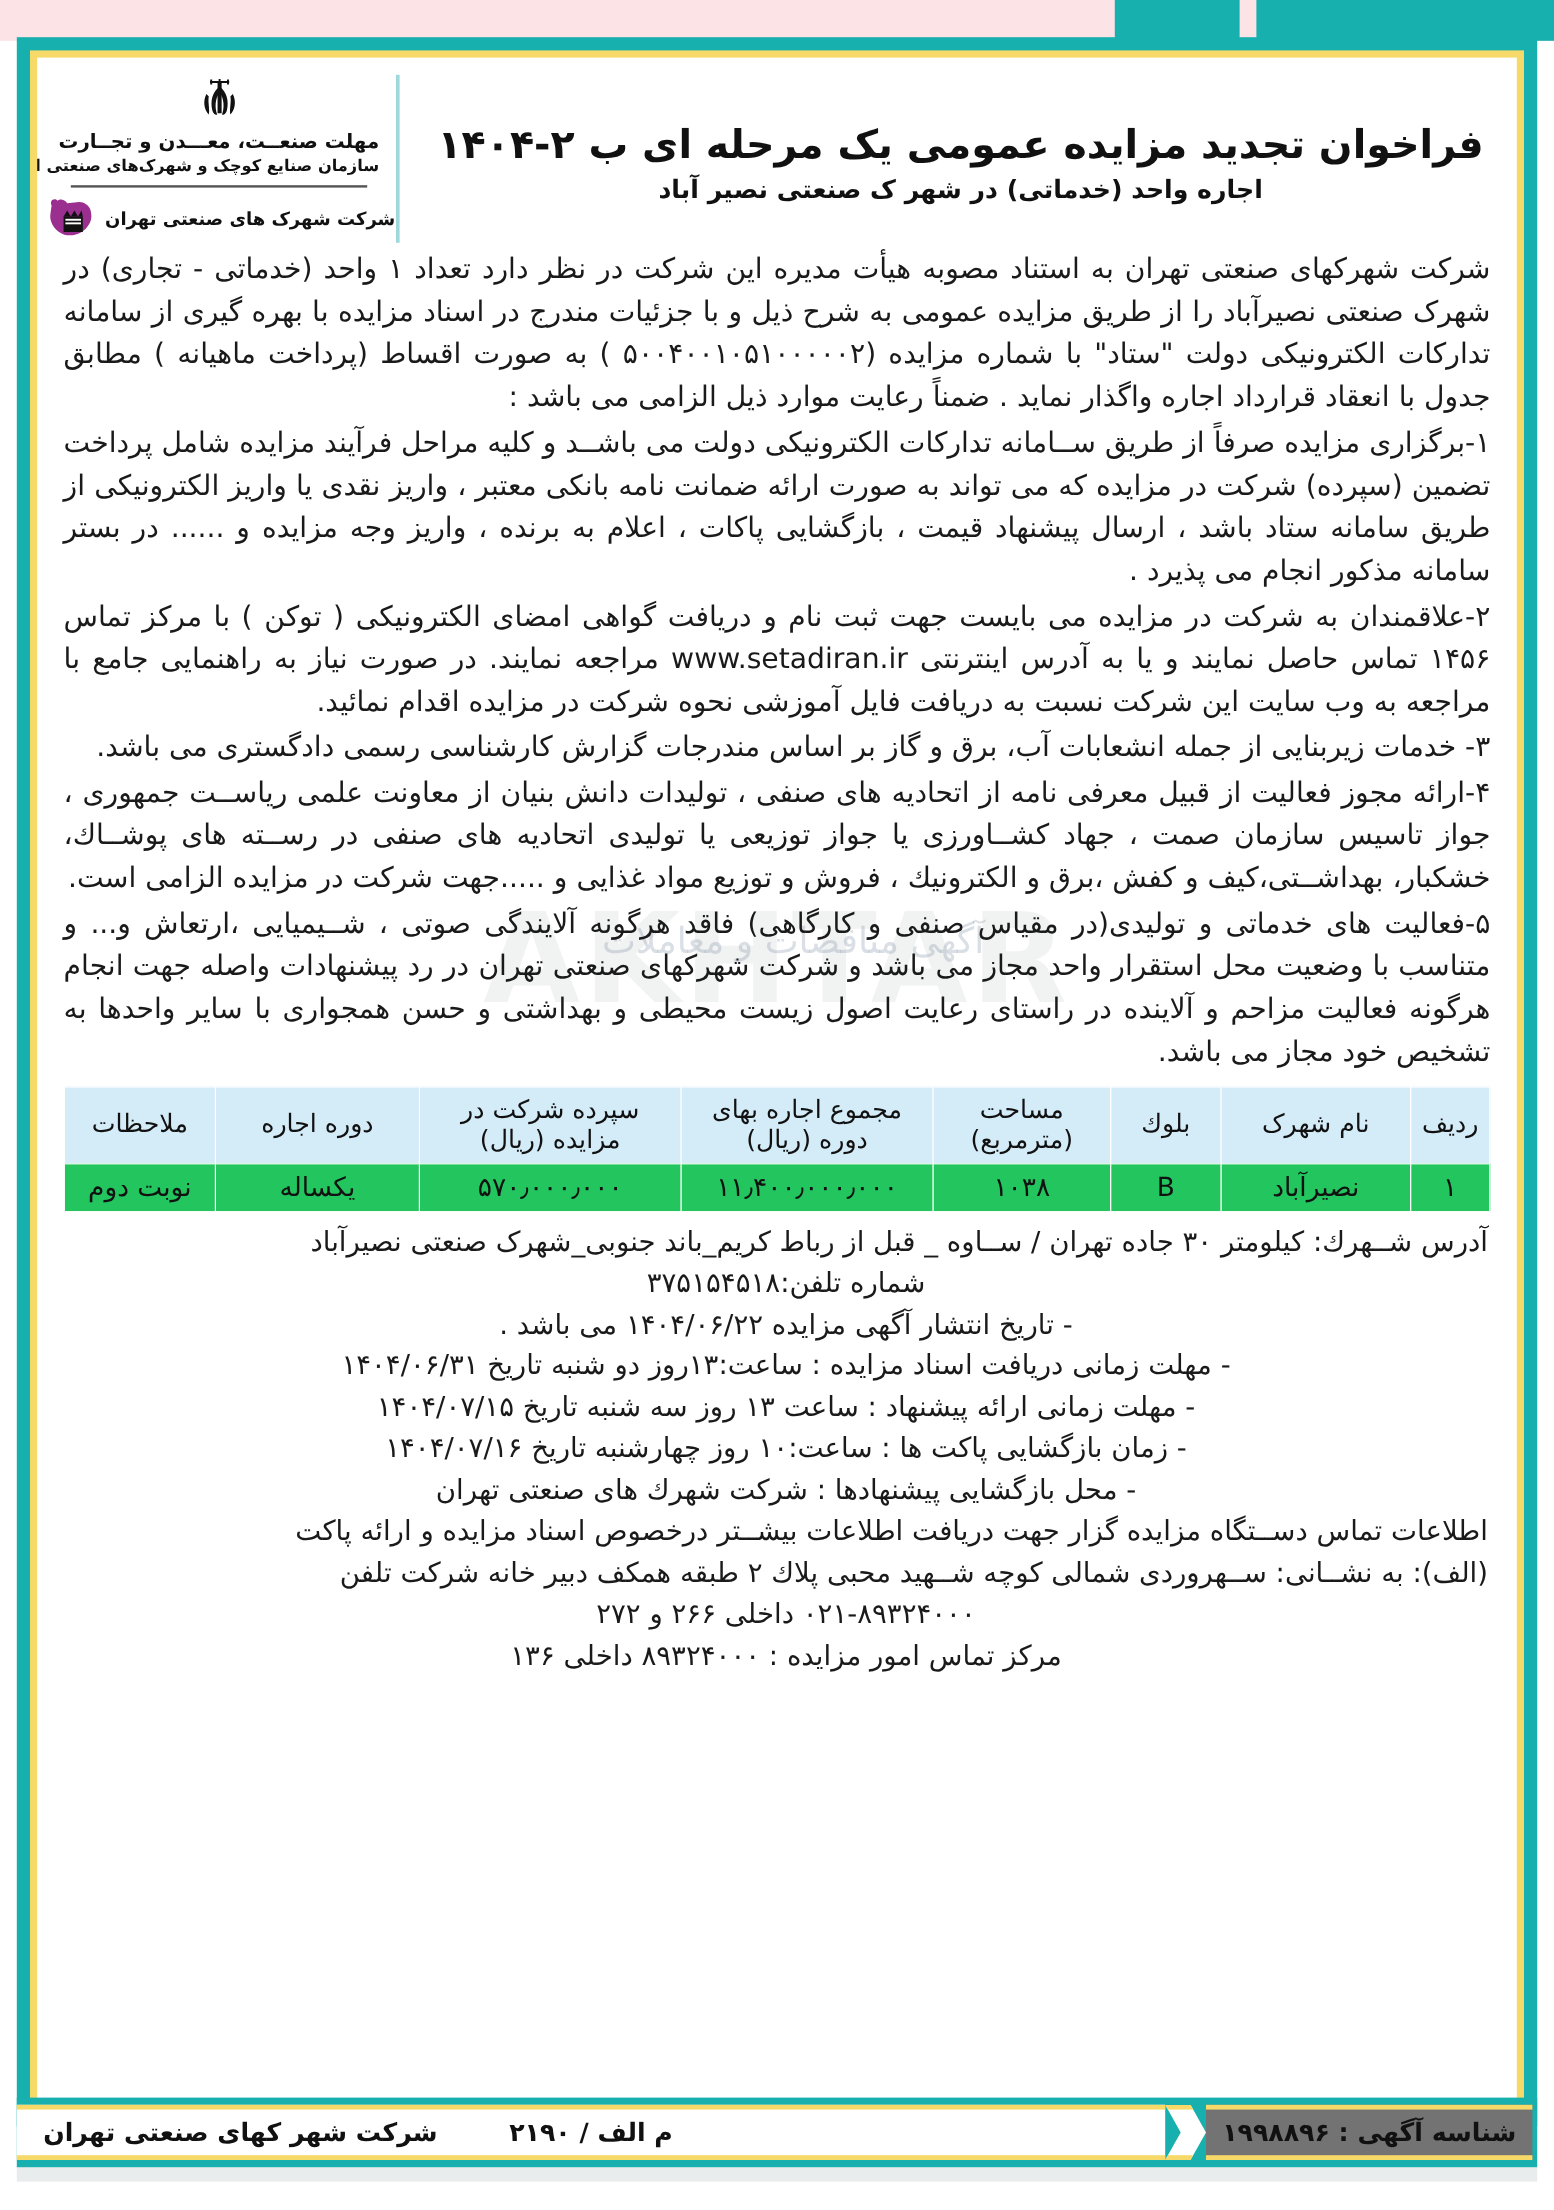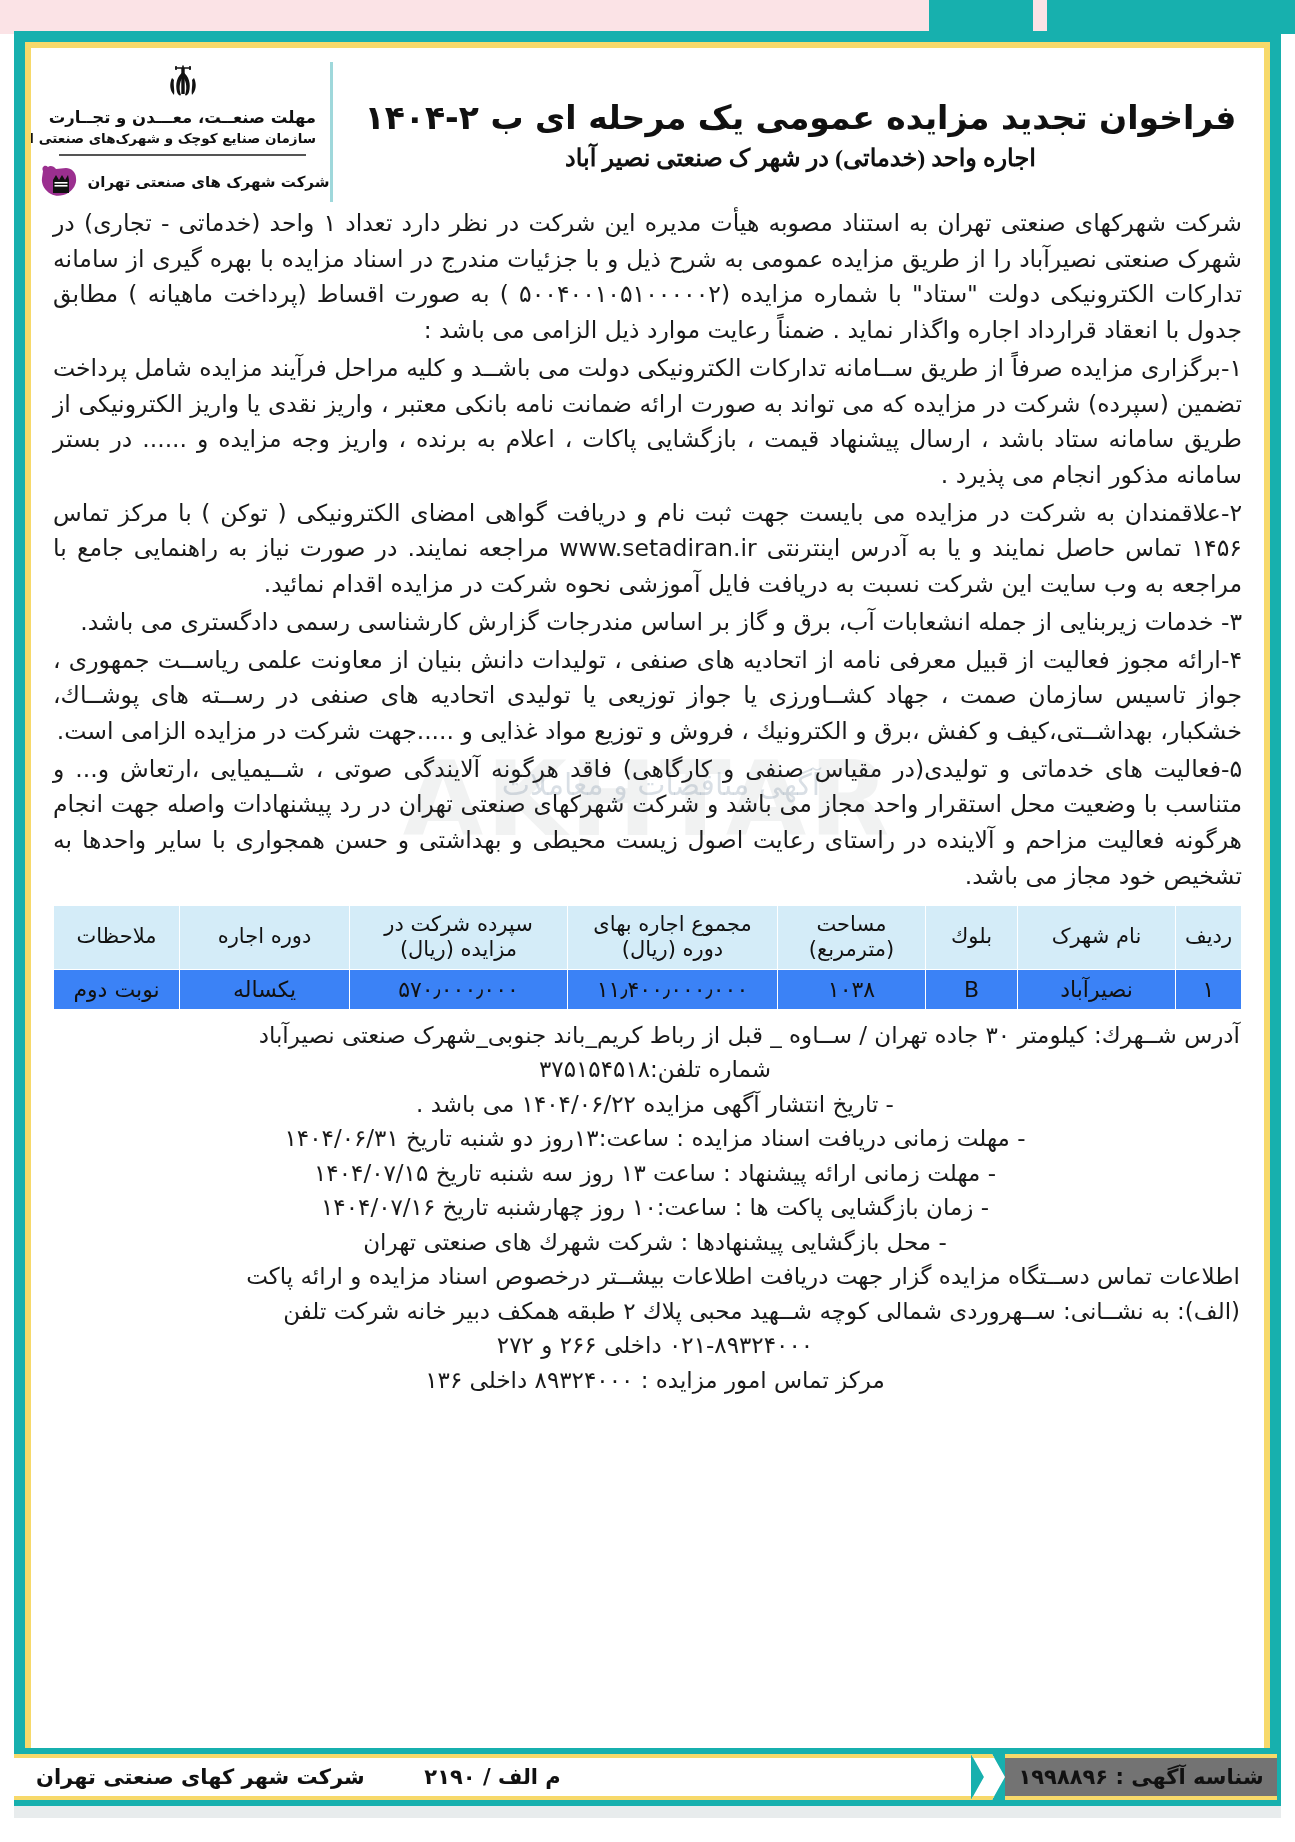--- a/index.html
+++ b/index.html
@@ -88,21 +88,21 @@
     padding-left: 10px;
   }
   .title-block .t1, .title-block .t2 {
     font-family: "DejaVu Sans", sans-serif;
     font-weight: bold;
     color: #111;
     line-height: 1.42;
     letter-spacing: -0.5px;
   }
   .title-block .t1 { font-size: 33px; }
-  .title-block .t2 { font-size: 24px; font-family: Liberation Serif, serif; }
+  .title-block .t2 { font-size: 21px; }
 
   .logo-sep {
     width: 3px;
     background: #9fd8db;
     margin: 0 10px;
     align-self: stretch;
   }
   .logo-block {
     width: 275px;
     flex: 0 0 275px;
@@ -152,21 +152,21 @@
   table.bid th {
     background: #d4ecf8;
     border: 1.5px solid #ffffff;
     color: #111;
     font-weight: normal;
     padding: 6px 4px;
     line-height: 1.22;
     vertical-align: middle;
   }
   table.bid td {
-    background: #3b82f6;
+    background: #22c55e;
     border: 1.5px solid #ffffff;
     color: #111;
     padding: 7px 4px;
     text-align: center;
     vertical-align: middle;
     font-size: 22px;
   }
 
   
   .info {

